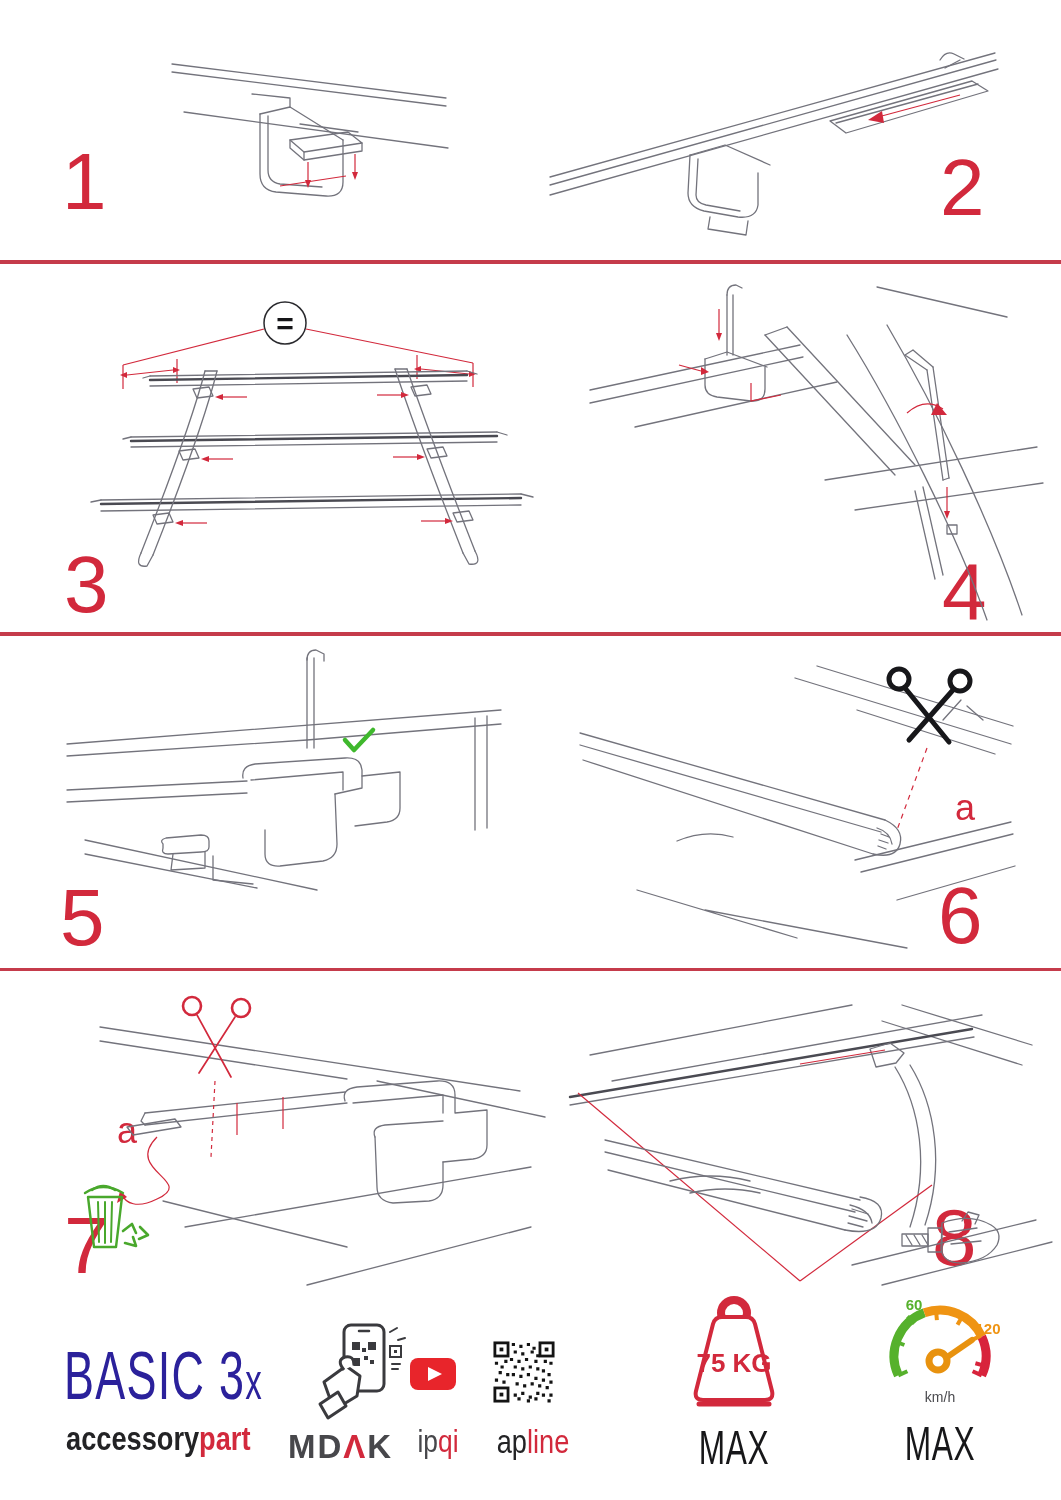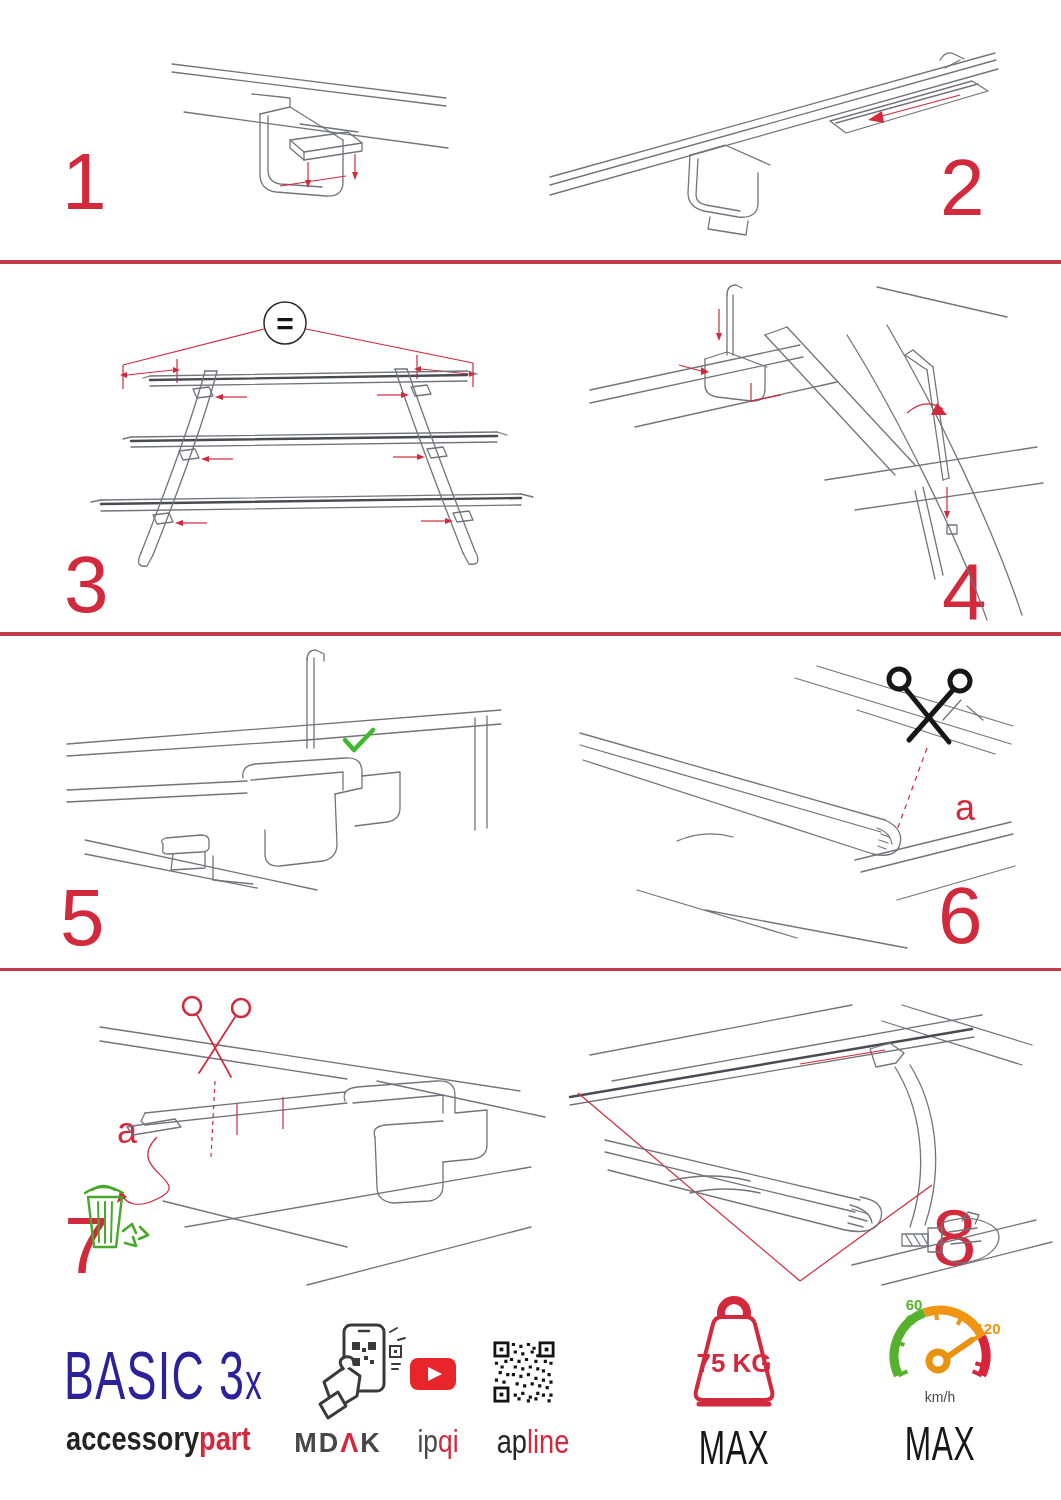--- a/index.html
+++ b/index.html
@@ -21,21 +21,21 @@
   .eqtxt{fill:#151518;font-size:30px;font-weight:700;font-family:"Liberation Sans",sans-serif;}
   
   .basic{position:absolute;left:64px;top:1336px;color:#2b219b;white-space:nowrap;
          transform:scaleX(.66);transform-origin:left top;letter-spacing:2px;}
   .basic .main{font-size:68px;font-weight:500;}
   .basic .suffix{font-size:50px;font-weight:500;}
   .brandline{position:absolute;left:66px;top:1419px;font-size:34px;font-weight:700;white-space:nowrap;
              transform:scaleX(.8);transform-origin:left top;}
   .dark{color:#232325;} .red{color:#d2293c;}
   .logo-label{position:absolute;text-align:center;white-space:nowrap;}
-  .mdak{left:288px;top:1428px;width:100px;font-size:27px;font-weight:700;letter-spacing:2px;color:#47474b;}
+  .mdak{left:288px;top:1428px;width:100px;font-size:33px;font-weight:700;letter-spacing:2px;color:#47474b;}
   .ipqi{left:398px;top:1424px;width:80px;font-size:31px;font-weight:400;
         transform:scaleX(.85);transform-origin:center top;color:#47474b;}
   .apline{left:483px;top:1422px;width:100px;font-size:34px;font-weight:500;
           transform:scaleX(.8);transform-origin:center top;color:#1f1f22;}
   .max{position:absolute;font-size:48px;font-weight:500;color:#171719;text-align:center;
        transform:scaleX(.66);transform-origin:center top;letter-spacing:1px;line-height:1;}
   .spd-lbl{font-family:"Liberation Sans",sans-serif;font-weight:700;}
 </style>
 </head>
 <body>

